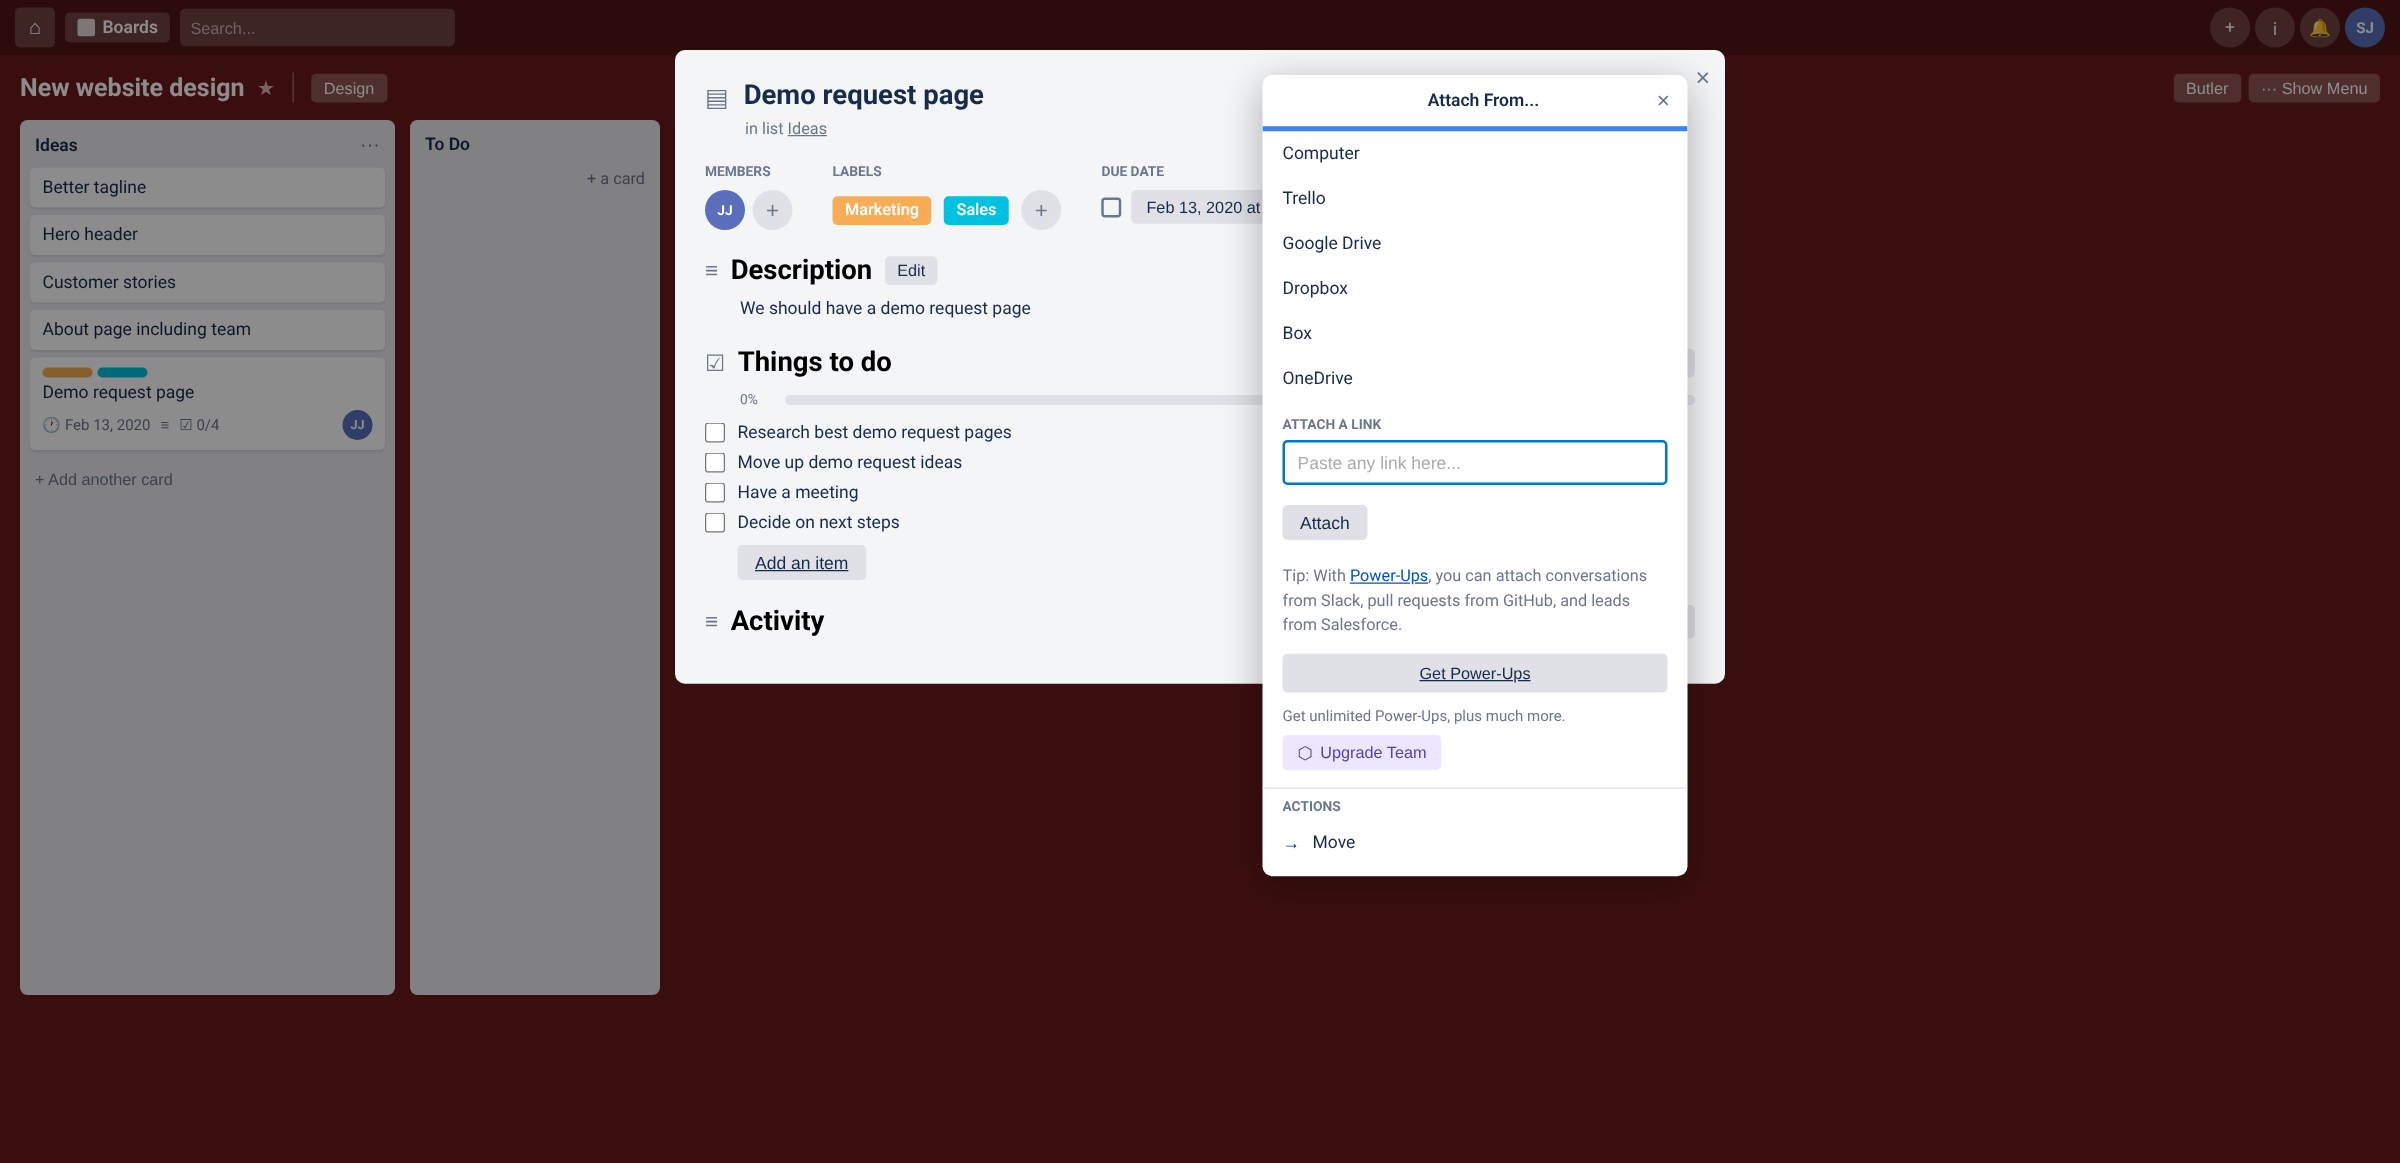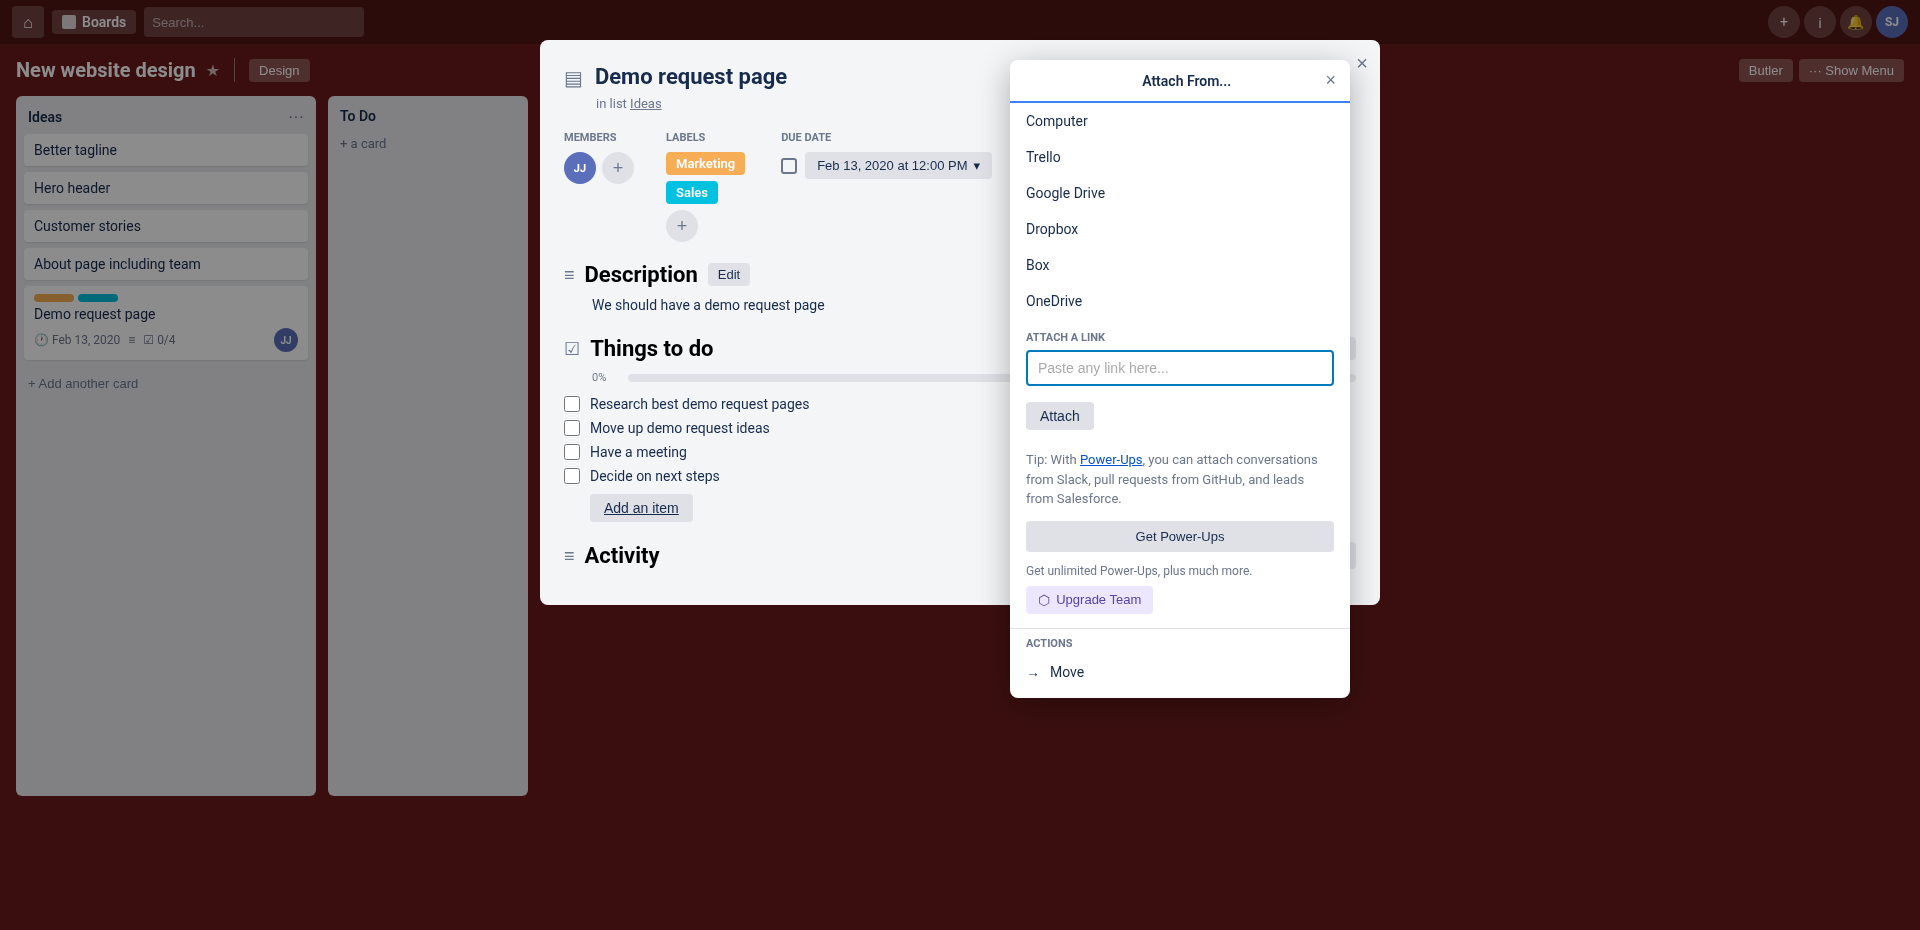--- a/index.html
+++ b/index.html
@@ -352,21 +352,21 @@
       background: white;
       border-radius: 8px;
       box-shadow: 0 8px 32px rgba(0,0,0,0.3);
       z-index: 200;
       padding: 0;
       overflow: hidden;
     }
     .attach-panel-header {
       display: flex; align-items: center; justify-content: space-between;
       padding: 10px 14px;
-      border-bottom: 2px solid #3b82f6;
+      border-bottom: 4px solid #3b82f6;
     }
     .attach-panel-title {
       font-size: 14px; font-weight: 600; color: #172b4d;
       text-align: center; flex: 1;
     }
     .attach-panel-close {
       background: none; border: none; font-size: 18px;
       color: #6b778c; cursor: pointer;
     }
     .attach-menu-item {
@@ -401,20 +401,21 @@
       font-size: 13px; color: #6b778c; line-height: 1.5;
     }
     .attach-tip a { color: #0052cc; }
     .attach-power-ups-btn {
       display: block;
       margin: 0 16px 8px;
       background: #dfe1e6; border: none; border-radius: 4px;
       padding: 8px 14px; font-size: 13px; color: #172b4d;
       cursor: pointer; width: calc(100% - 32px);
       text-align: center;
+      text-decoration: underline;
     }
     .attach-power-ups-desc {
       padding: 4px 16px 8px;
       font-size: 12px; color: #6b778c;
     }
     .upgrade-team-btn {
       display: flex; align-items: center; gap: 6px;
       margin: 0 16px 14px;
       background: #ede6ff;
       border: none; border-radius: 4px;
@@ -513,21 +514,21 @@
     </div>
     <button class="add-card-btn">
       + Add another card
     </button>
   </div>
 
   <div class="column column-partial">
     <div class="column-header">
       <span>To Do</span>
     </div>
-    <div style="color:#6b778c; font-size:13px; padding:4px; text-align:left;">+ a card</div>
+    <div style="color:#6b778c; font-size:13px; padding:4px; text-align:right;">+ a card</div>
   </div>
 </div>
 
 <div class="overlay">
 
   <div class="card-modal">
     <button class="modal-close">×</button>
 
     <div class="modal-title-row">
       <span class="modal-card-icon">▤</span>
@@ -541,21 +542,21 @@
     <div class="modal-meta-row">
       <div class="modal-meta-section">
         <div class="modal-meta-label">MEMBERS</div>
         <div class="modal-members-row">
           <div class="modal-member-avatar">JJ</div>
           <button class="modal-add-btn">+</button>
         </div>
       </div>
       <div class="modal-meta-section">
         <div class="modal-meta-label">LABELS</div>
-        <div style="display:flex; align-items:flex-start; gap:6px;flex-direction:column;">
+        <div style="display:flex; align-items:center; gap:6px;">
           <span class="label-tag" style="background:#f6ad55;">Marketing</span>
           <span class="label-tag" style="background:#00c2e0;">Sales</span>
           <button class="modal-add-btn">+</button>
         </div>
       </div>
       <div class="modal-meta-section">
         <div class="modal-meta-label">DUE DATE</div>
         <div class="due-date-row">
           <div class="due-date-checkbox"></div>
           <button class="due-date-btn">

